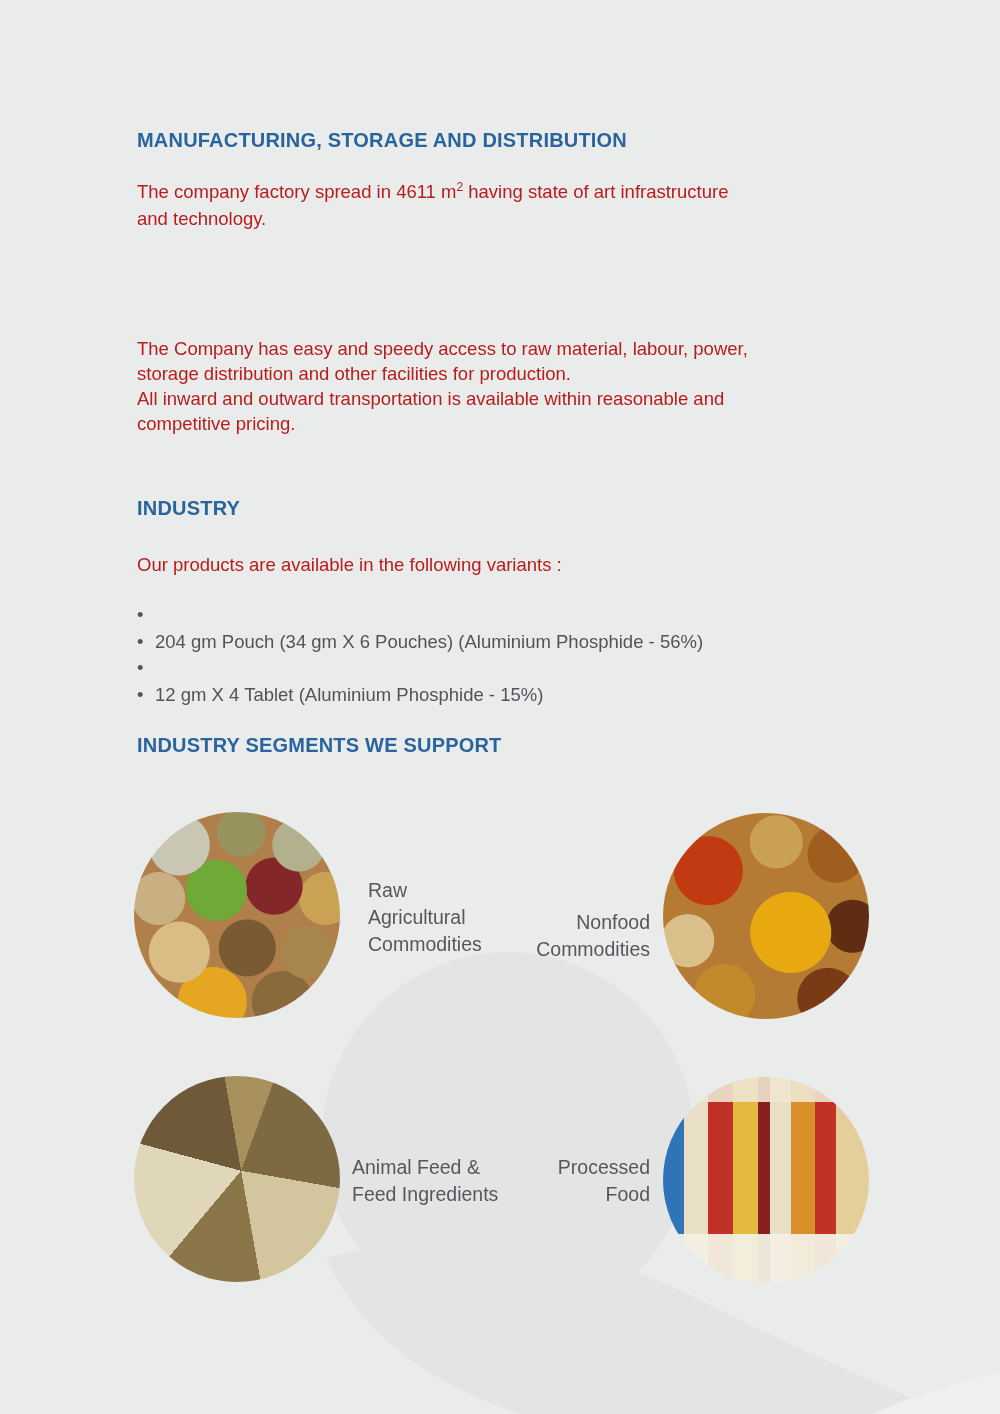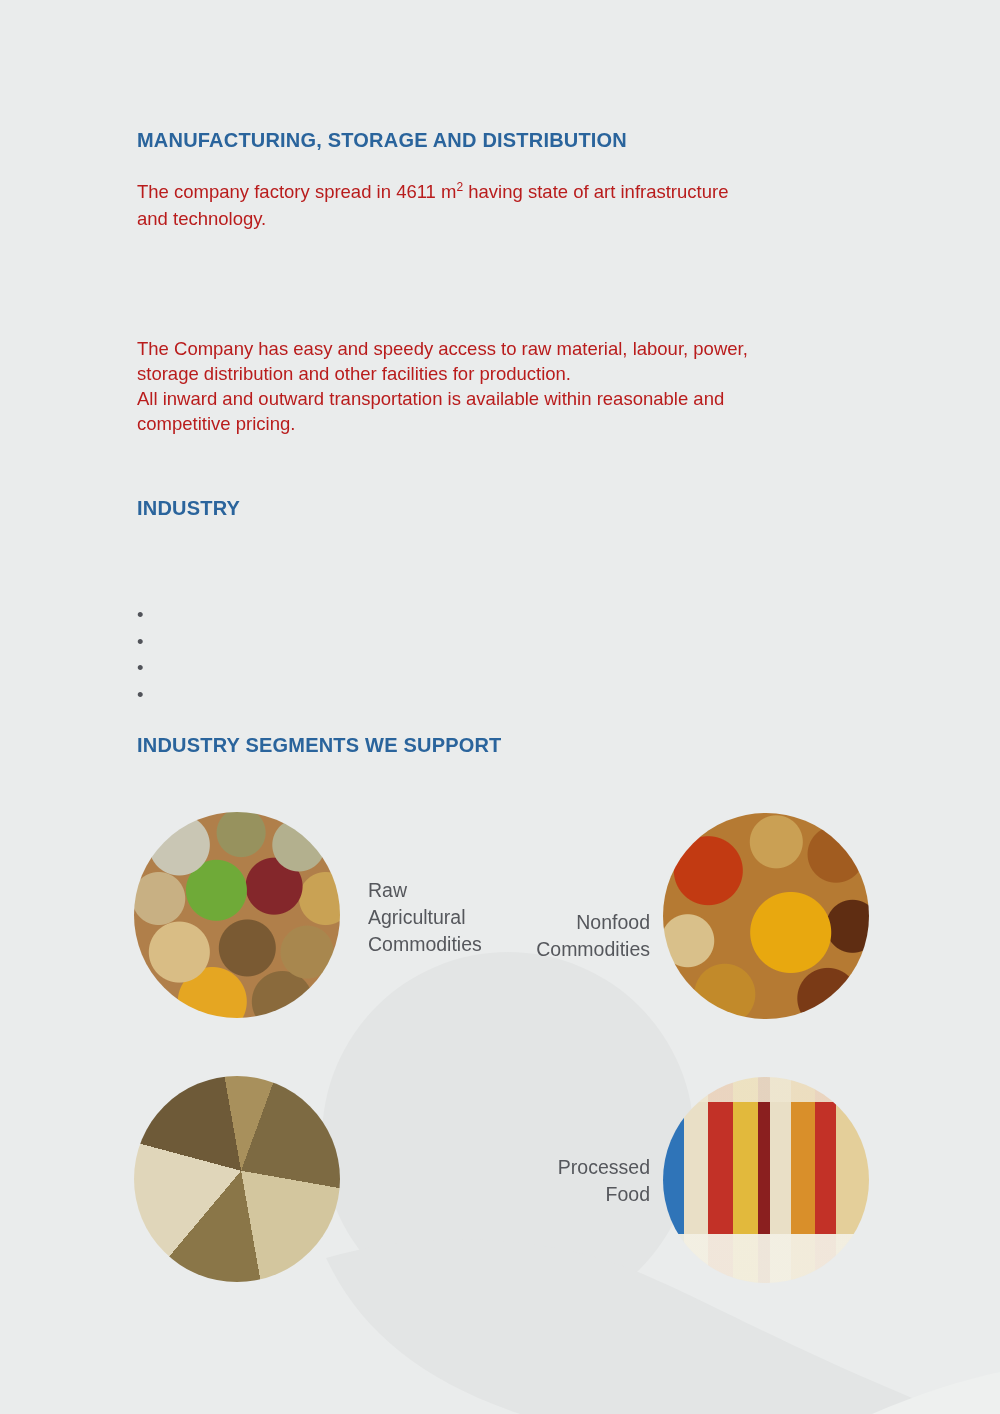--- a/index.html
+++ b/index.html
@@ -119,47 +119,52 @@
 and technology.</span></p>
 
 
     <p class="body-text" style="top:336px;line-height:25px;">The Company has easy and speedy access to raw material, labour, power,
 storage distribution and other facilities for production.
 All inward and outward transportation is available within reasonable and
 competitive pricing.</p>
 
     <div class="h-blue" style="top:497px;">INDUSTRY</div>
 
+    <p class="body-text" style="top:551px;">Our products are available in the following variants :</p>
 
     <ul class="pack-list">
       <li>
         <span class="dot">•</span>
       </li>
       <li>
         <span class="dot">•</span>
+        <span>204 gm Pouch (34 gm X 6 Pouches) (Aluminium Phosphide - 56%)</span>
       </li>
       <li>
         <span class="dot">•</span>
       </li>
       <li>
         <span class="dot">•</span>
+        <span>12 gm X 4 Tablet (Aluminium Phosphide - 15%)</span>
       </li>
     </ul>
 
     <div class="h-blue" style="top:734px;">INDUSTRY SEGMENTS WE SUPPORT</div>
 
     <div class="photo raw-agri"></div>
     <div class="seg-label lbl-raw">Raw
 Agricultural
 Commodities</div>
 
     <div class="seg-label align-right lbl-nonfood">Nonfood
 Commodities</div>
     <div class="photo spices"></div>
 
     <div class="photo feed"></div>
+    <div class="seg-label lbl-feed">Animal Feed &amp;
+Feed Ingredients</div>
 
     <div class="seg-label align-right lbl-processed">Processed
 Food</div>
     <div class="photo processed"></div>
 
   </div>
 </div>
 
 </body></html>

